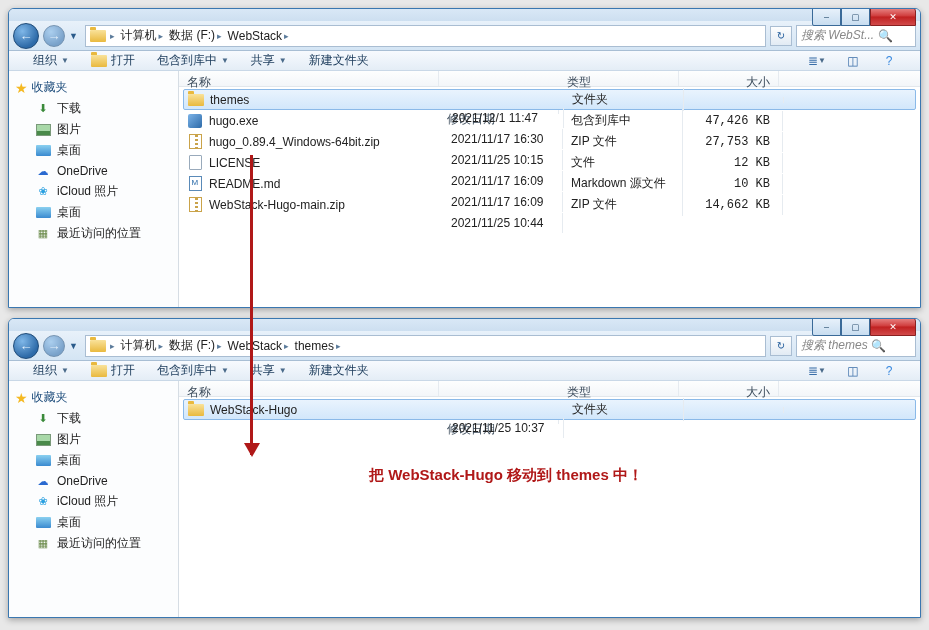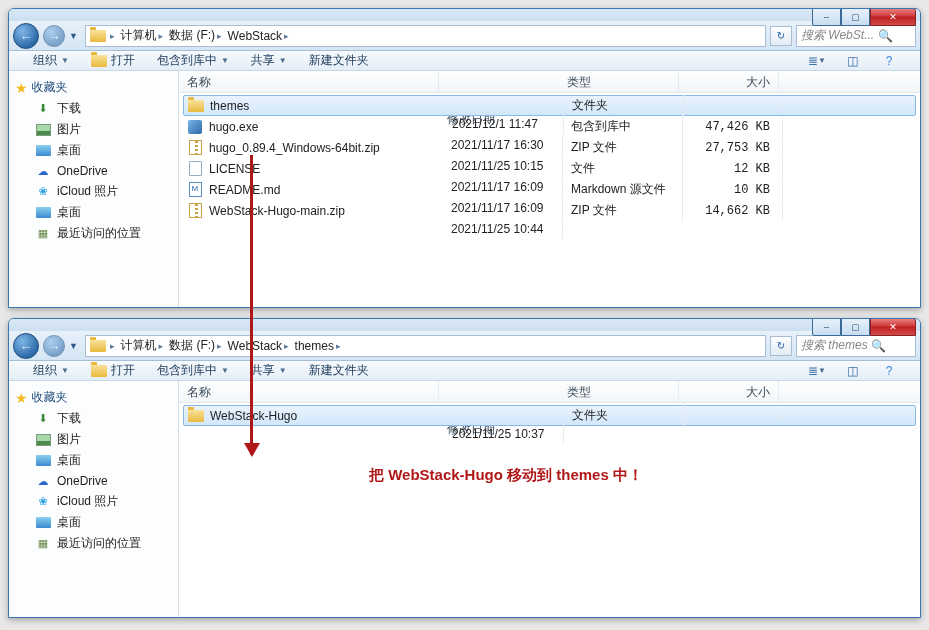--- a/index.html
+++ b/index.html
@@ -36,21 +36,21 @@
 
   .body { flex:1; display:flex; background:#fff; overflow:hidden; }
   .sidebar { width:170px; border-right:1px solid #d6dde4; background:#fcfdfe; padding:6px 0; overflow:auto; font-size:12px; }
   .sb-group { margin-bottom:8px; }
   .sb-head { display:flex; align-items:center; gap:4px; padding:2px 6px; color:#1a4a7a; }
   .sb-head .star { color:#f5b922; font-size:14px; }
   .sb-item { display:flex; align-items:center; gap:6px; padding:2px 6px 2px 26px; color:#222; }
   .mini-icon { width:16px; height:16px; display:inline-flex; align-items:center; justify-content:center; font-size:11px; }
 
   .filepane { flex:1; display:flex; flex-direction:column; position:relative; }
-  .col-head { height:22px; display:flex; border-bottom:1px solid #e2e7ec; background:linear-gradient(#fdfefe,#f3f6f9); font-size:12px; color:#3a4a5a; }
+  .col-head { height:16px; display:flex; border-bottom:1px solid #e2e7ec; background:linear-gradient(#fdfefe,#f3f6f9); font-size:12px; color:#3a4a5a; }
   .col { padding:3px 8px; border-right:1px solid #e6ebf0; }
   .c-name { width:260px; }
   .c-date { width:120px;margin-top:37px; }
   .c-type { width:120px; }
   .c-size { width:100px; text-align:right; }
 
   .rows { flex:1; overflow:auto; padding-top:2px; }
   .row { height:21px; display:flex; align-items:center; font-size:12px; color:#222; padding-left:8px; }
   .row.sel { background:linear-gradient(#e9f3fd,#d2e7fb); border:1px solid #8ab9e8; border-radius:2px; margin:0 4px; padding-left:4px; }
   .row .c-name { display:flex; align-items:center; gap:6px; width:256px; }

